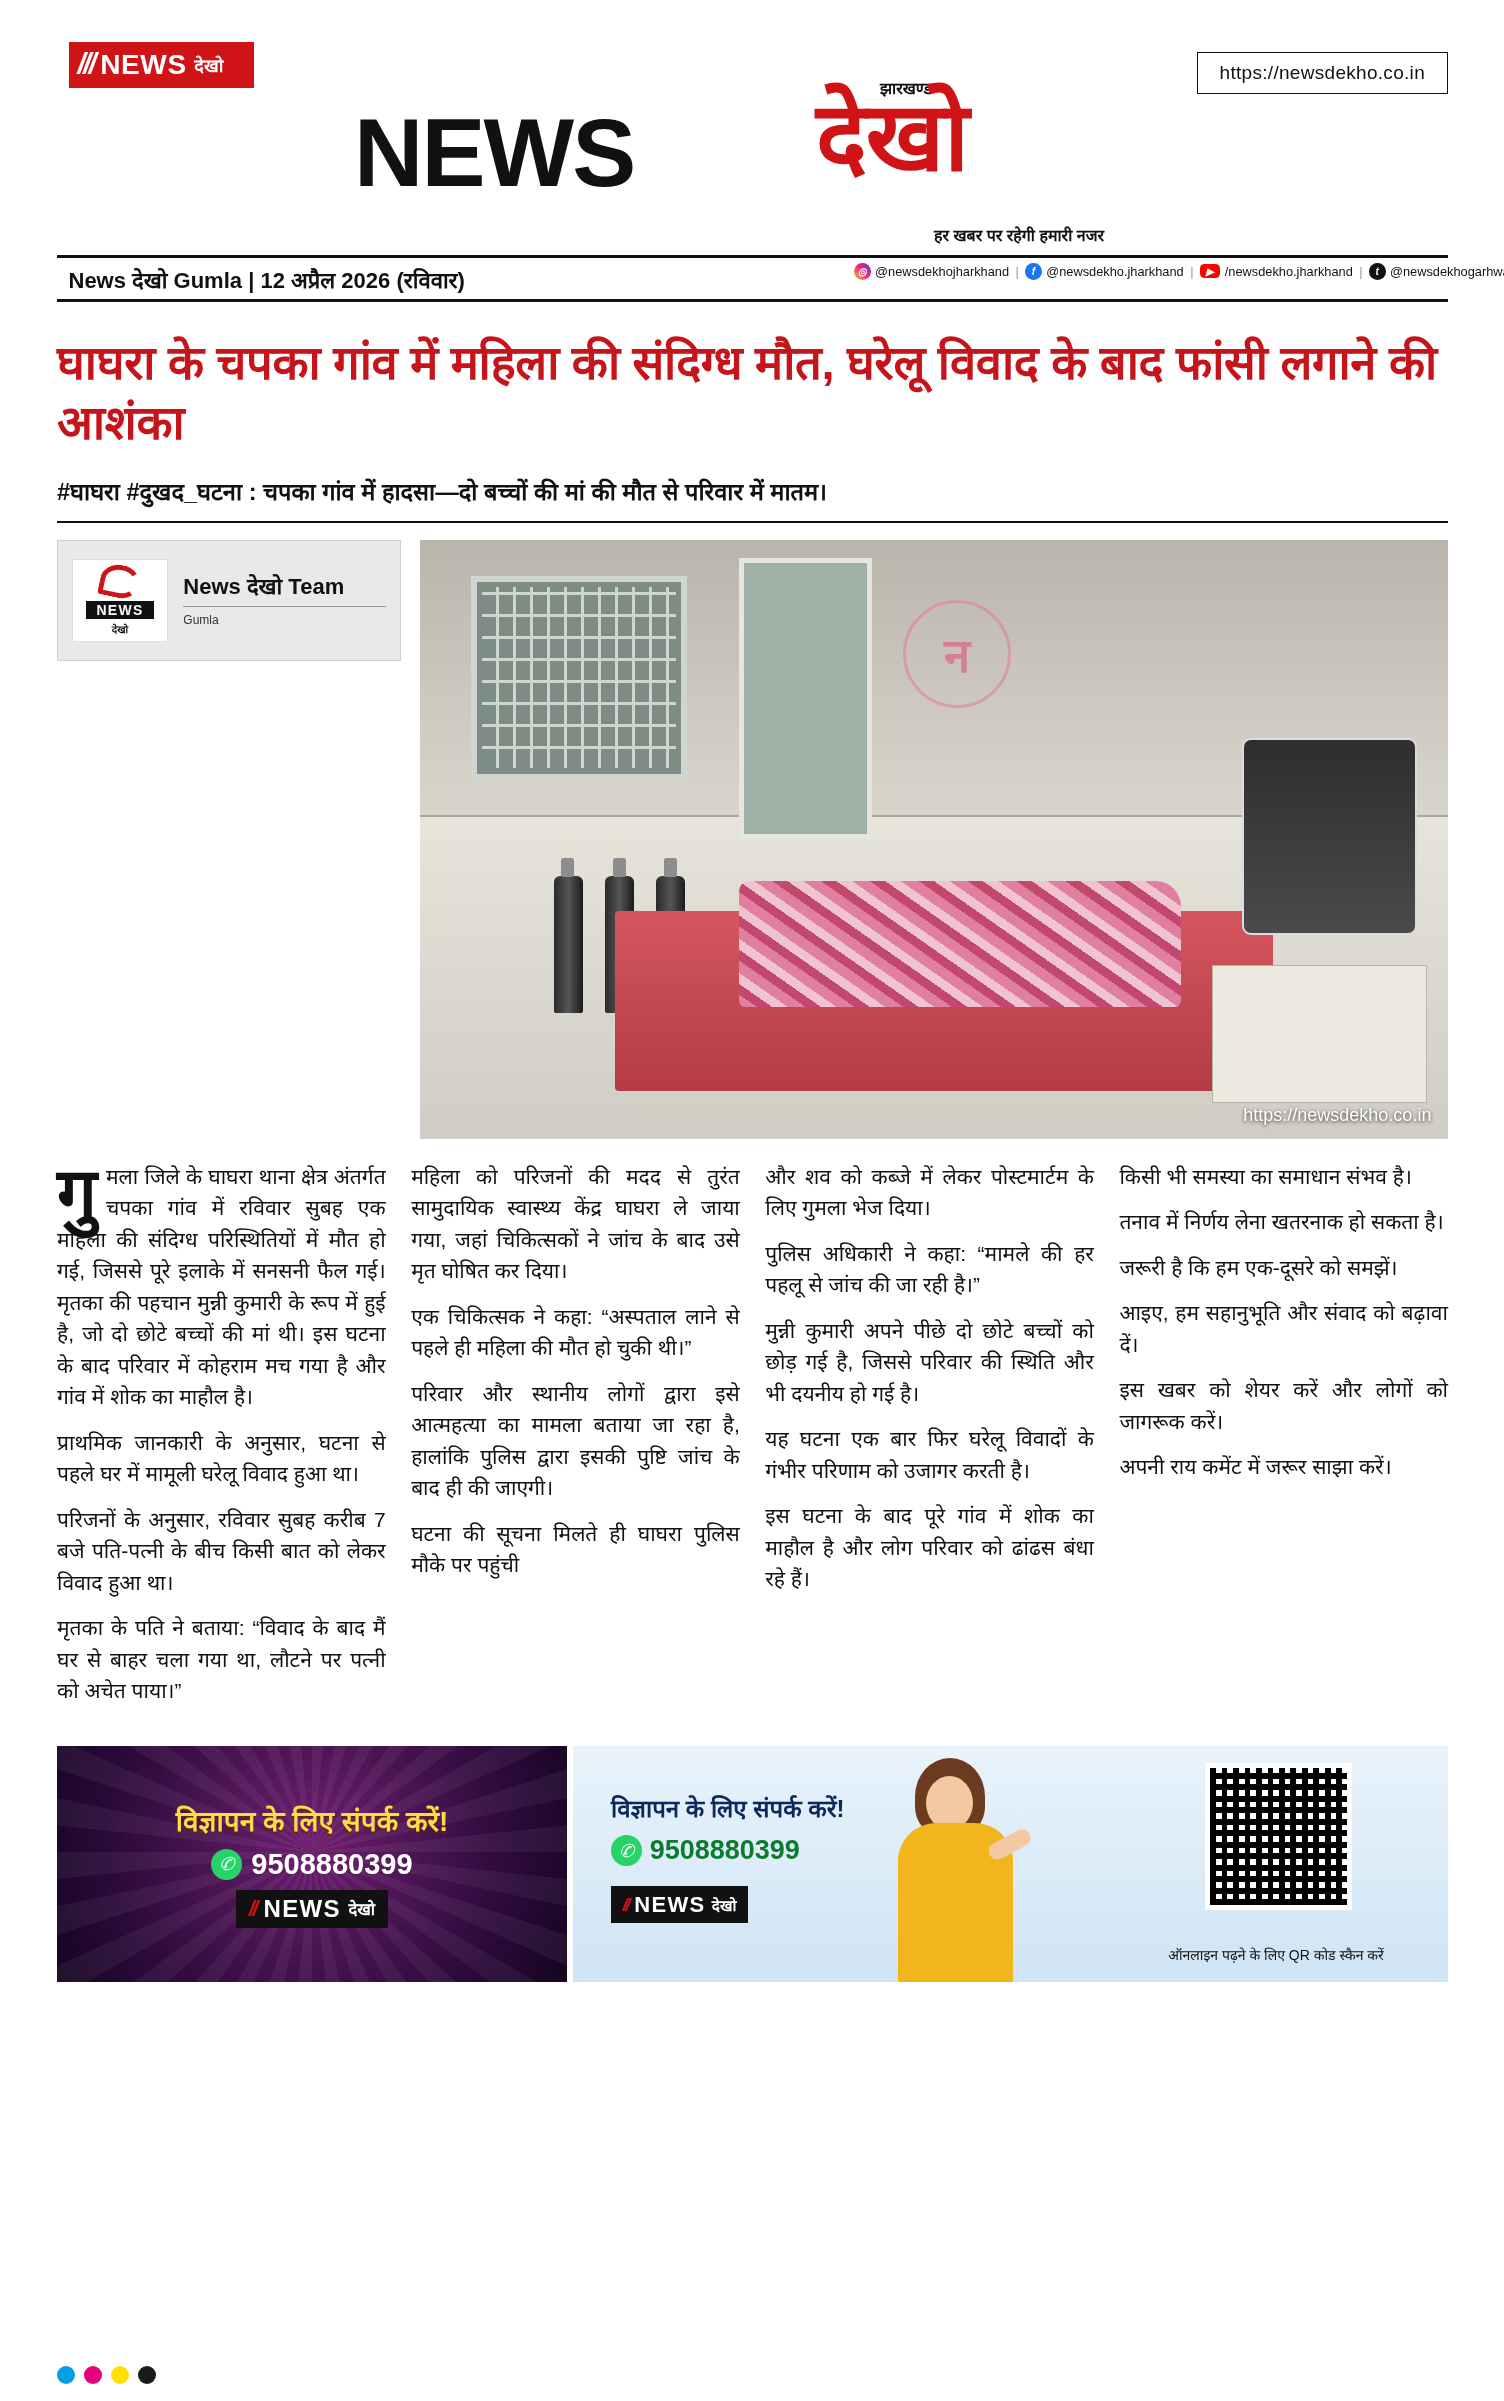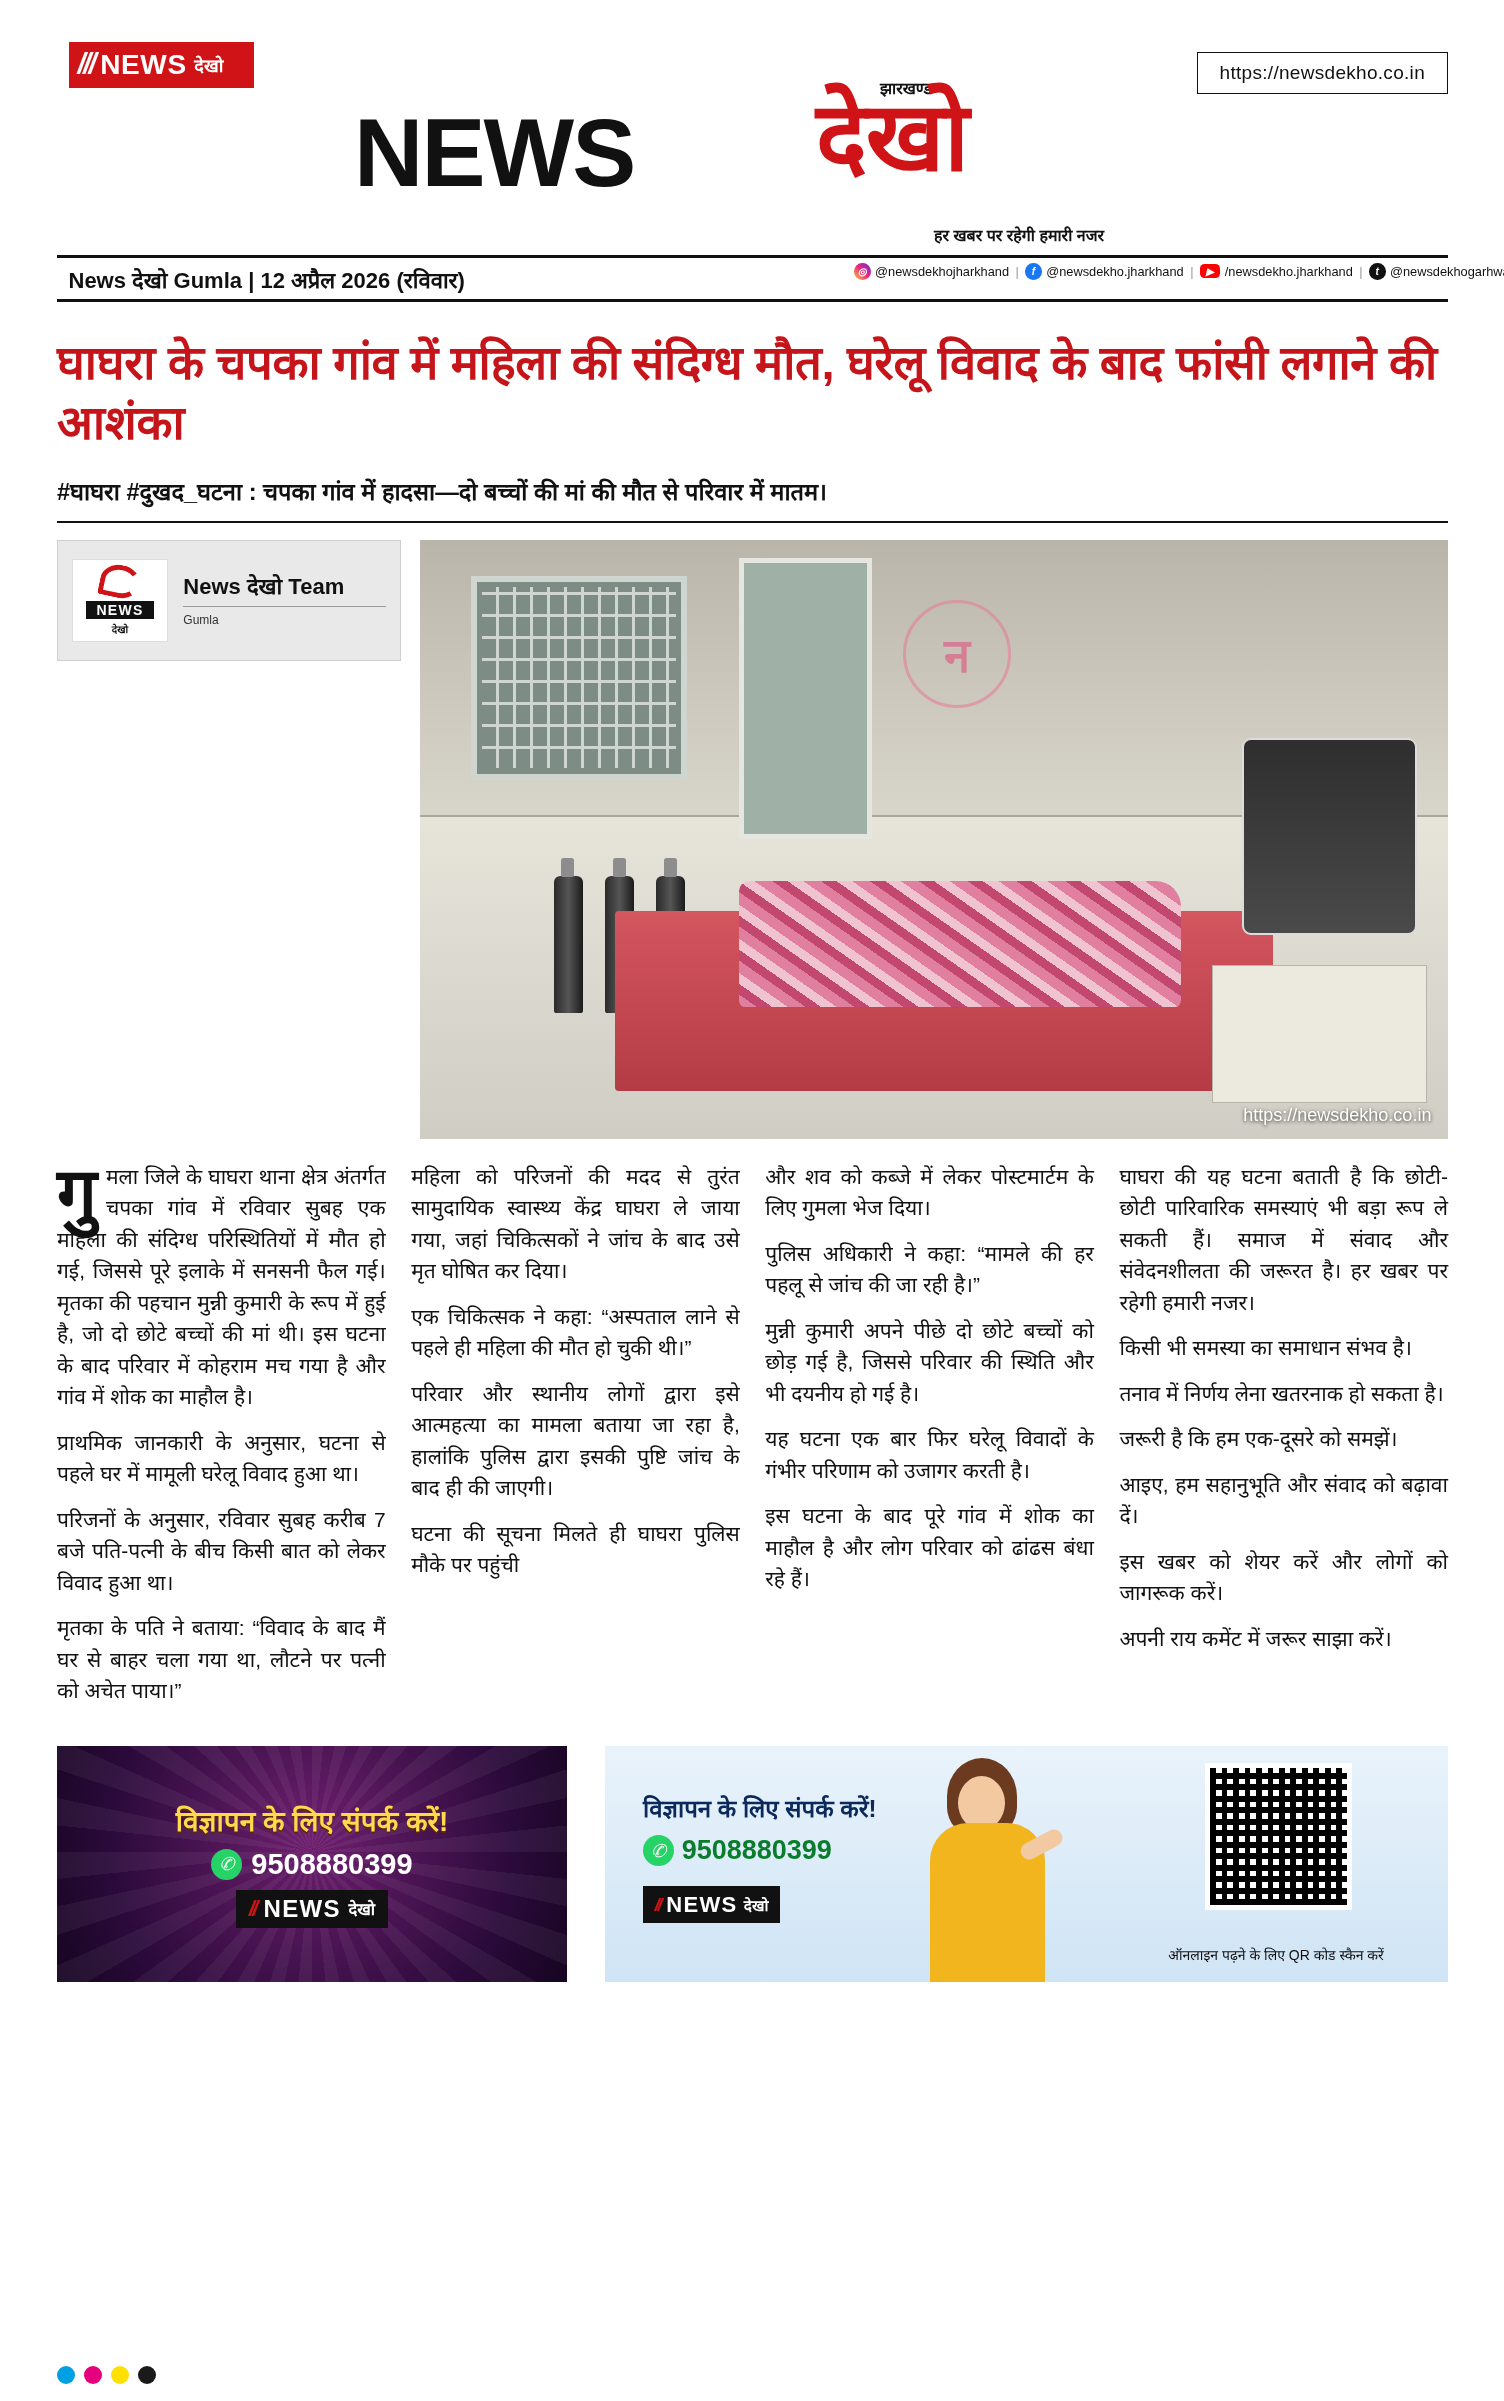--- a/index.html
+++ b/index.html
@@ -311,21 +311,21 @@
     line-height: .82;
     font-weight: 800;
     margin: 3.8px 9px 0 0;
     color: #111;
   }
 
   
   .ads {
     display: flex;
     margin: 25.5px 57px 0 57px;
-    gap: 38px;
+    gap: 6px;
   }
   .ad-left {
     width: 510px; height: 236px;
     background: radial-gradient(circle at 50% 40%, #6f1f6f 0%, #2a0a3a 70%, #160520 100%);
     position: relative;
     display:flex; flex-direction:column; align-items:center; justify-content:center;
     gap: 9px;
   }
   .ad-left:before{
     content:""; position:absolute; inset:0;
@@ -497,21 +497,20 @@
       <p>घटना की सूचना मिलते ही घाघरा पुलिस मौके पर पहुंची</p>
     </div>
     <div class="col">
       <p>और शव को कब्जे में लेकर पोस्टमार्टम के लिए गुमला भेज दिया।</p>
       <p class="quote">पुलिस अधिकारी ने कहा: “मामले की हर पहलू से जांच की जा रही है।”</p>
       <p>मुन्नी कुमारी अपने पीछे दो छोटे बच्चों को छोड़ गई है, जिससे परिवार की स्थिति और भी दयनीय हो गई है।</p>
       <p>यह घटना एक बार फिर घरेलू विवादों के गंभीर परिणाम को उजागर करती है।</p>
       <p>इस घटना के बाद पूरे गांव में शोक का माहौल है और लोग परिवार को ढांढस बंधा रहे हैं।</p>
     </div>
     <div class="col">
-      <p>घाघरा की यह घटना बताती है कि छोटी-छोटी पारिवारिक समस्याएं भी बड़ा रूप ले सकती हैं। समाज में संवाद और संवेदनशीलता की जरूरत है। हर खबर पर रहेगी हमारी नजर।</p>
       <p>किसी भी समस्या का समाधान संभव है।</p>
       <p>तनाव में निर्णय लेना खतरनाक हो सकता है।</p>
       <p>जरूरी है कि हम एक-दूसरे को समझें।</p>
       <p>आइए, हम सहानुभूति और संवाद को बढ़ावा दें।</p>
       <p>इस खबर को शेयर करें और लोगों को जागरूक करें।</p>
       <p>अपनी राय कमेंट में जरूर साझा करें।</p>
     </div>
   </div>
 
   <div class="ads">

